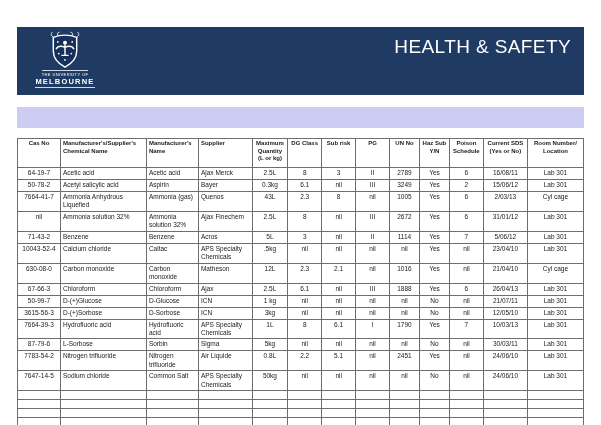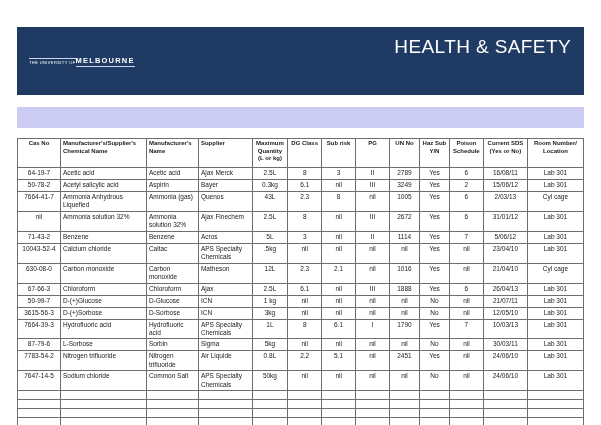--- a/index.html
+++ b/index.html
@@ -3,21 +3,21 @@
 <meta charset="utf-8">
 <style>
   html,body{margin:0;padding:0;background:#fff;}
   .page{position:relative;width:601px;height:425px;background:#ffffff;overflow:hidden;
         font-family:"Liberation Sans",sans-serif;}
 
   
   .header{position:absolute;left:17px;top:27px;width:567px;height:68px;
           background:var(--navy,#1F3B63);}
   .logo{position:absolute;left:12px;top:4px;width:72px;height:60px;
-        display:flex;flex-direction:row;align-items:center;}
+        display:flex;flex-direction:column;align-items:center;}
   .crest{display:block;}
   .logo-line1{font-size:4px;color:#fff;letter-spacing:.4px;margin-top:1px;white-space:nowrap;
               border-top:.5px solid #cfd6e6;padding-top:1px;}
   .logo-line2{font-size:7.5px;font-weight:bold;color:#fff;letter-spacing:1.2px;white-space:nowrap;
               border-bottom:.5px solid #cfd6e6;padding-bottom:1px;}
   .titles{position:absolute;right:13px;top:8px;text-align:right;margin-left:36px;}
   .title{font-size:19px;color:#fff;letter-spacing:.4px;line-height:1.25;}
   .subtitle{font-size:12.5px;color:#fff;margin-top:5px;letter-spacing:.2px;}
 
   

